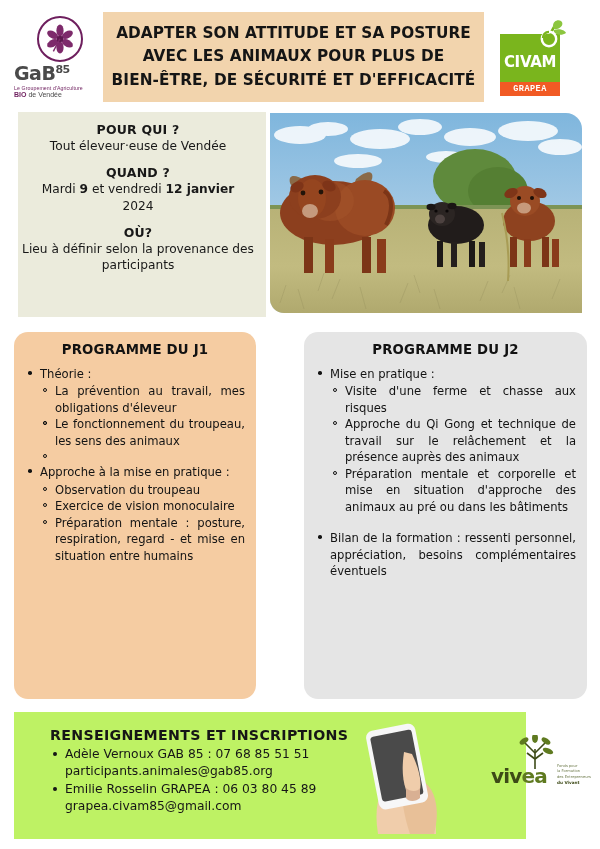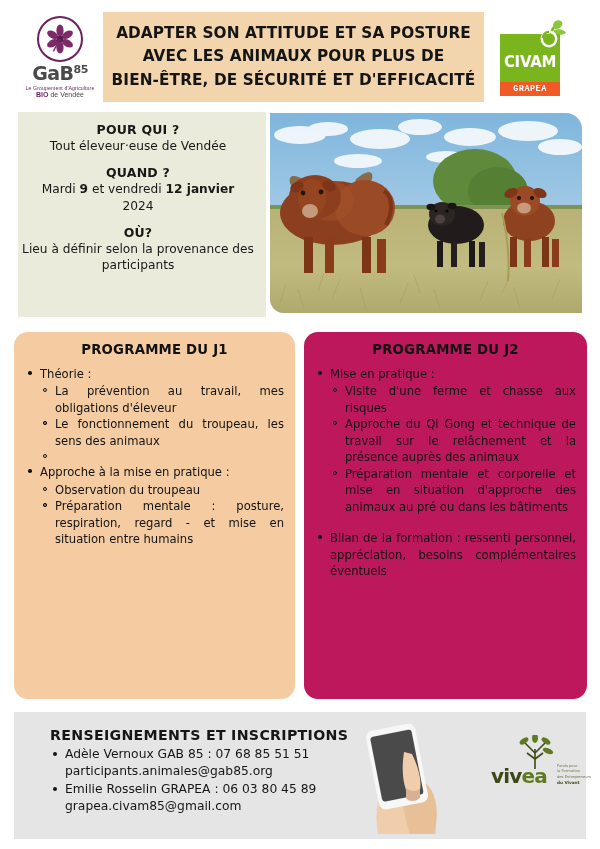--- a/index.html
+++ b/index.html
@@ -24,21 +24,20 @@
     position: absolute;
     top: 0; left: 0;
     width: 600px;
     height: 110px;
   }
 
   .logo-gab {
     position: absolute;
     left: 14px; top: 16px;
     width: 92px;
-    text-align: center;
   }
   .gab-mark {
     width: 46px; height: 46px;
     margin: 0 auto;
     border: 2.5px solid #6e1f5e;
     border-radius: 50%;
     position: relative;
   }
   .gab-mark svg { position: absolute; top: 50%; left: 50%; transform: translate(-50%,-50%); }
   .gab-word {
@@ -161,29 +160,29 @@
 
   
   .prog {
     position: absolute;
     top: 332px;
     border-radius: 14px;
     padding: 10px 11px 12px 11px;
   }
   .prog-j1 {
     left: 14px;
-    width: 281px;
+    width: 242px;
     height: 367px;
     background: #f5cca2;
   }
   .prog-j2 {
     left: 304px;
     width: 283px;
     height: 367px;
-    background: #be185d;
+    background: #e5e5e5;
   }
   .prog-title {
     text-align: center;
     font-family: "DejaVu Sans", sans-serif;
     font-weight: 700;
     font-size: 13.3px;
     color: #121212;
     letter-spacing: 0.2px;
     margin-bottom: 9px;
   }
@@ -221,22 +220,22 @@
     border: 1px solid #131313;
     border-radius: 50%;
     background: transparent;
   }
   .grp-gap { height: 13px; }
 
   
   .footer {
     position: absolute;
     left: 14px; top: 712px;
-    width: 572px; height: 127px;
-    background: #e5e5e5;
+    width: 512px; height: 127px;
+    background: #bef264;
     padding: 12px 14px;
   }
   .footer-title {
     font-family: "DejaVu Sans", sans-serif;
     font-weight: 700;
     font-size: 14.2px;
     color: #161616;
     letter-spacing: 0.3px;
     margin: 3px 0 3px 22px;
   }
@@ -455,21 +454,21 @@
           <li><span class="b2"></span><span>Le fonctionnement du troupeau, les sens des animaux</span></li>
           <li><span class="b2"></span></li>
         </ul>
       </li>
       <li class="grp-gap" style="padding:0;margin:0;"></li>
       <li>
         <span class="b1"></span>
         <span>Approche à la mise en pratique :</span>
         <ul class="lvl2">
           <li><span class="b2"></span><span>Observation du troupeau</span></li>
-          <li><span class="b2"></span></li>
+          <li><span class="b2"></span><span>Exercice de vision monoculaire</span></li>
           <li><span class="b2"></span><span>Préparation mentale : posture, respiration, regard - et mise en situation entre humains</span></li>
         </ul>
       </li>
     </ul>
   </div>
 
   <div class="prog prog-j2">
     <div class="prog-title">PROGRAMME DU J2</div>
     <ul class="lvl1">
       <li>

